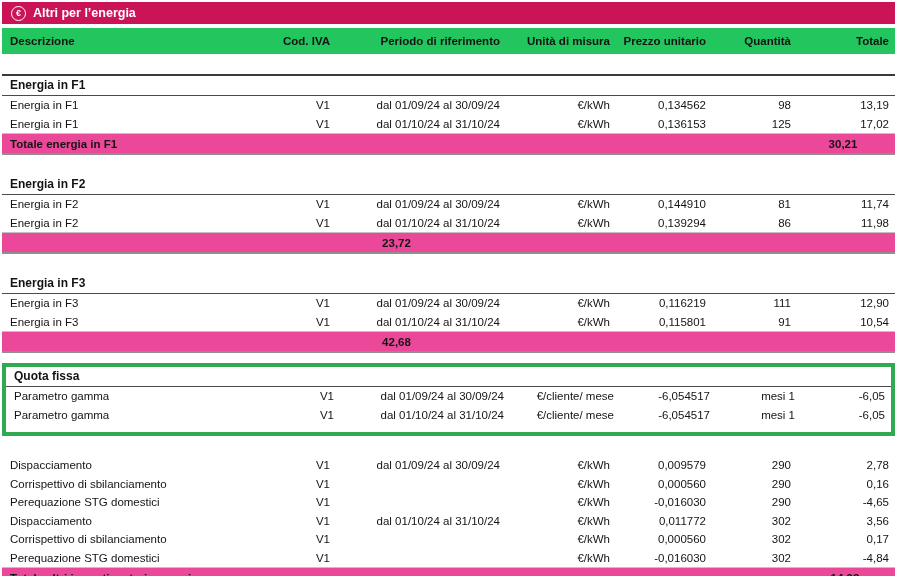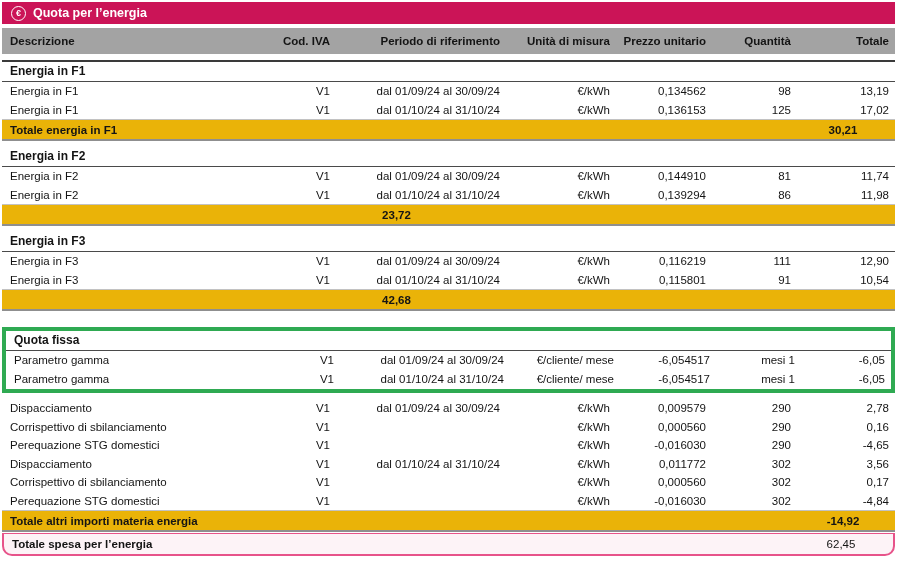--- a/index.html
+++ b/index.html
@@ -25,64 +25,64 @@
   .grid-row{
     display:grid;
     grid-template-columns:278px 56px 170px 110px 96px 85px 1fr;
     align-items:center;
   }
   .cell{padding:0 6px 0 2px;text-align:right;white-space:nowrap;overflow:hidden;}
   .c-descrizione{text-align:left;padding-left:8px;}
 
   
   .col-header{
-    background:#a3a3a3;height:26px;margin-top:4px;font-weight:bold;
-  }
-
-  .section{margin-top:6px;}
+    background:#22c55e;height:26px;margin-top:4px;font-weight:bold;
+  }
+
+  .section{margin-top:20px;}
   .section-title{
     font-weight:bold;font-size:12px;line-height:19px;
     padding-left:8px;border-bottom:1.5px solid #4a4a4a;
   }
   .section-title.no-line{border-bottom:none;}
   #section-energia-f1 .section-title,
   #section-quota-energia .section-title{border-top:2px solid #3a3a3a;}
 
   .data-row{height:18.5px;}
 
   .total-row{
     display:grid;grid-template-columns:1fr 98px;align-items:center;
-    height:19px;background:#eab308;font-weight:bold;
+    height:19px;background:#ec4899;font-weight:bold;
     border-top:1px solid #c2c2c2;border-bottom:2.5px solid #8f8f8f;
   }
   .total-label{padding-left:8px;}
   .total-value{text-align:center;padding-right:6px;}
 
   
   .highlight-box{
-    border:4px solid #2faa52;margin-top:16px;padding-bottom:1px;
+    border:4px solid #2faa52;margin-top:10px;padding-bottom:8px;
   }
   .highlight-box .section-title{border-top:none;}
 
   
   .grand-section{margin-top:1px;}
   .total-row.grand{
     background:#fdf3f7;border:2px solid #e7538a;border-top-width:1px;
     border-radius:0 0 10px 10px;height:20px;
   }
   .total-row.grand .total-value{font-weight:normal;}
 </style>
 </head>
 <body>
 
 <div class="wrap">
 
   <div class="topbar">
     <span class="euro-icon">€</span>
-    <span>Quota per l’energia</span>
+    <span>Altri per l’energia</span>
   </div>
 
   <div class="grid-row col-header" id="table-head">
       <span class="cell c-descrizione">Descrizione</span>
       <span class="cell c-cod_iva">Cod. IVA</span>
       <span class="cell c-periodo">Periodo di riferimento</span>
       <span class="cell c-unita">Unità di misura</span>
       <span class="cell c-prezzo">Prezzo unitario</span>
       <span class="cell c-quantita">Quantità</span>
       <span class="cell c-totale">Totale</span>

